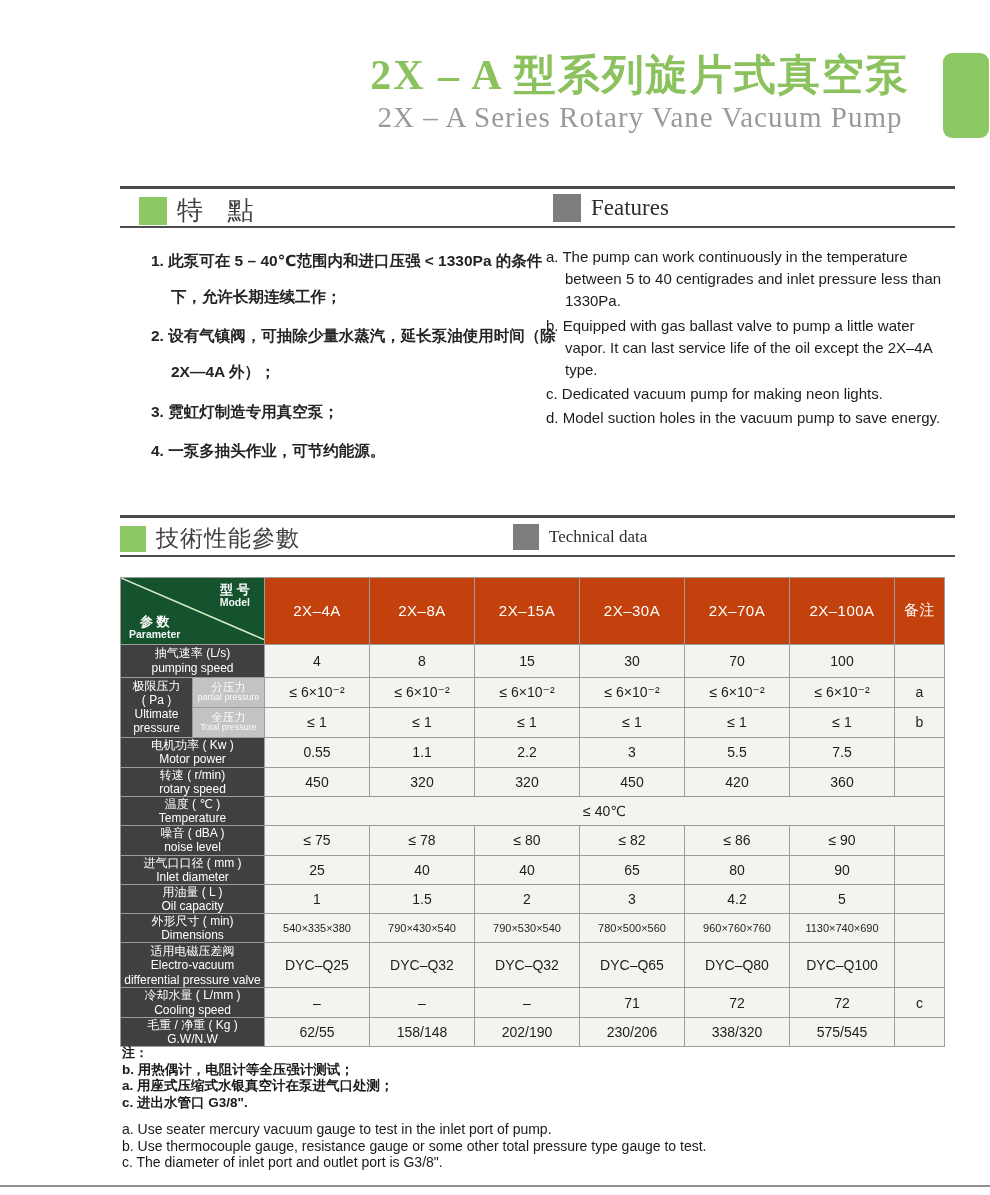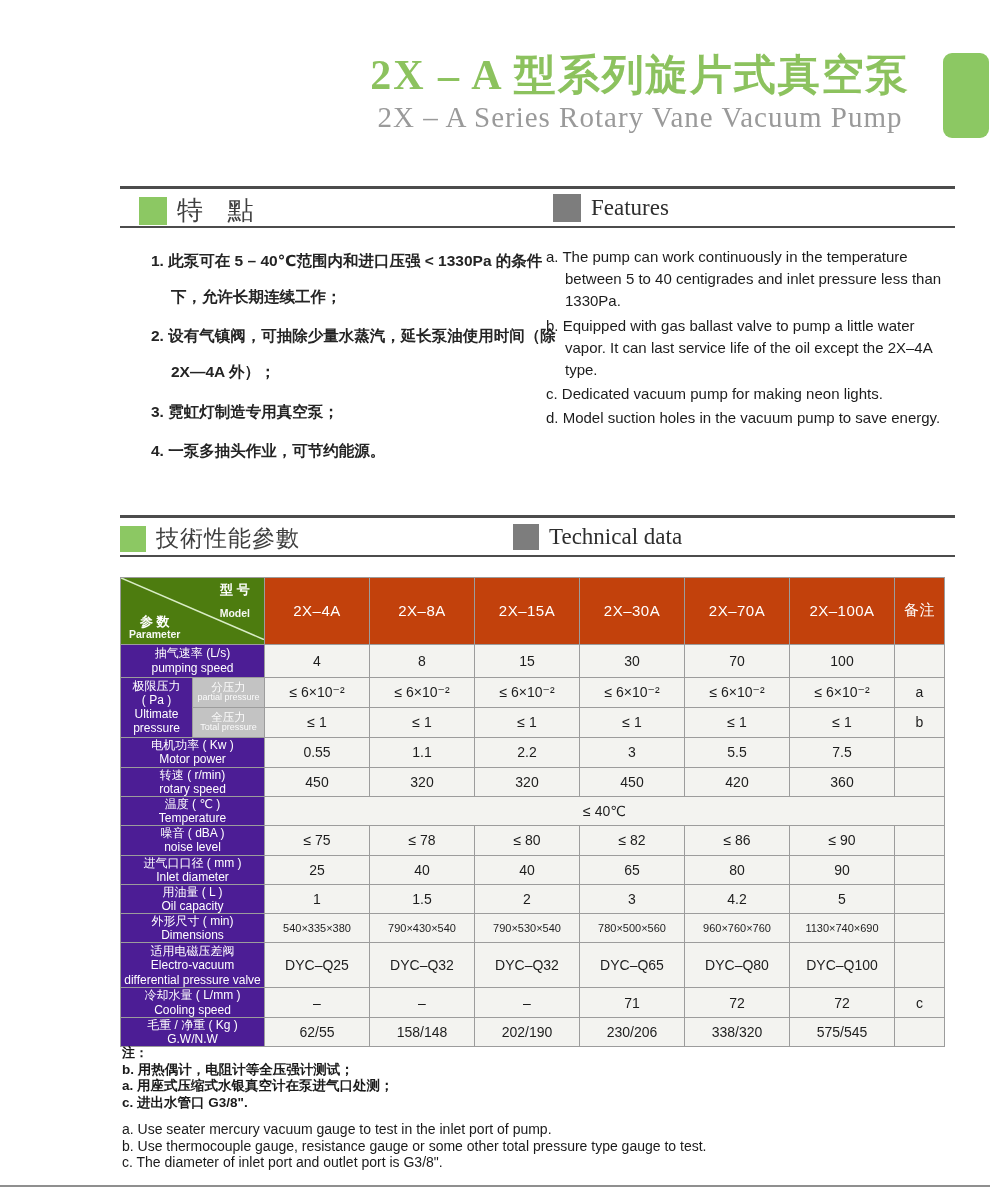--- a/index.html
+++ b/index.html
@@ -17,39 +17,39 @@
 
   
   .rule{position:absolute;background:#4c4c4c;}
   .band-head{position:absolute;display:flex;align-items:center;}
   .sq{display:inline-block;width:28px;height:28px;margin-right:10px;}
   .sq.green{background:#8cc863;}
   .sq.gray{background:#7d7d7d;}
   .head-zh{font-family:"Liberation Serif","DejaVu Serif",serif;font-size:26px;color:#3f3f3f;word-spacing:18px;}
   .head-en{font-family:"Liberation Serif","DejaVu Serif",serif;font-size:23px;color:#2e2e2e;}
   .head-zh2{font-family:"Liberation Serif","DejaVu Serif",serif;font-size:23px;color:#3f3f3f;letter-spacing:1px;}
-  .head-en2{font-family:"Liberation Serif","DejaVu Serif",serif;font-size:23px;color:#2e2e2e;}
+  .head-en2{font-family:"Liberation Serif","DejaVu Serif",serif;font-size:17px;color:#2e2e2e;}
 
   
   .feat-zh{position:absolute;left:120px;top:243px;width:412px;font-size:15.5px;color:#242424;margin-left:31px;}
   .feat-zh .item{padding-left:20px;text-indent:-20px;line-height:2.3;margin-bottom:4px;font-weight:600;}
   .feat-en{position:absolute;left:546px;top:246px;width:410px;font-size:15px;color:#1c1c1c;}
   .feat-en .item{padding-left:19px;text-indent:-19px;line-height:1.48;margin-bottom:2px;}
 
   
   .spec-table{position:absolute;left:120px;top:577px;border-collapse:collapse;table-layout:fixed;width:824px;}
   .spec-table td,.spec-table th{border:1px solid #9c9c9c;padding:0;overflow:hidden;}
   th.model,th.remark-h{background:#c2410c;color:#fff;font-weight:normal;font-size:15px;letter-spacing:.5px;}
-  th.corner{background:#4d7c0f;position:relative;}
+  th.corner{background:#14532d;position:relative;}
   .corner-txt{position:absolute;color:#fff;line-height:1.05;text-align:center;}
   .corner-model{top:5px;right:14px;font-size:13px;}
-  .corner-model .sub{display:block;font-size:10.5px;opacity:.95;margin-top:11px;}
+  .corner-model .sub{display:block;font-size:10.5px;opacity:.95;}
   .corner-param{bottom:4px;left:8px;font-size:13px;}
   .corner-param .sub{display:block;font-size:10.5px;opacity:.95;}
-  td.lab{background:#4c1d95;color:#fff;text-align:center;line-height:1.18;}
+  td.lab{background:#404040;color:#fff;text-align:center;line-height:1.18;}
   .lz{display:block;font-size:12px;}
   .le{display:block;font-size:12px;}
   td.sub-lab{background:#c3c3c3;color:rgba(255,255,255,.92);text-align:center;line-height:1.1;}
   td.sub-lab .lz{font-size:11.5px;}
   td.sub-lab .le{font-size:9px;text-align:center;}
   td.d{background:#f3f3f0;text-align:center;font-size:14px;color:#1d1d1d;}
   tr.dims td.d{font-size:11px;}
   td.merged{background:#f3f3f0;text-align:center;font-size:14px;color:#1d1d1d;}
 
   

